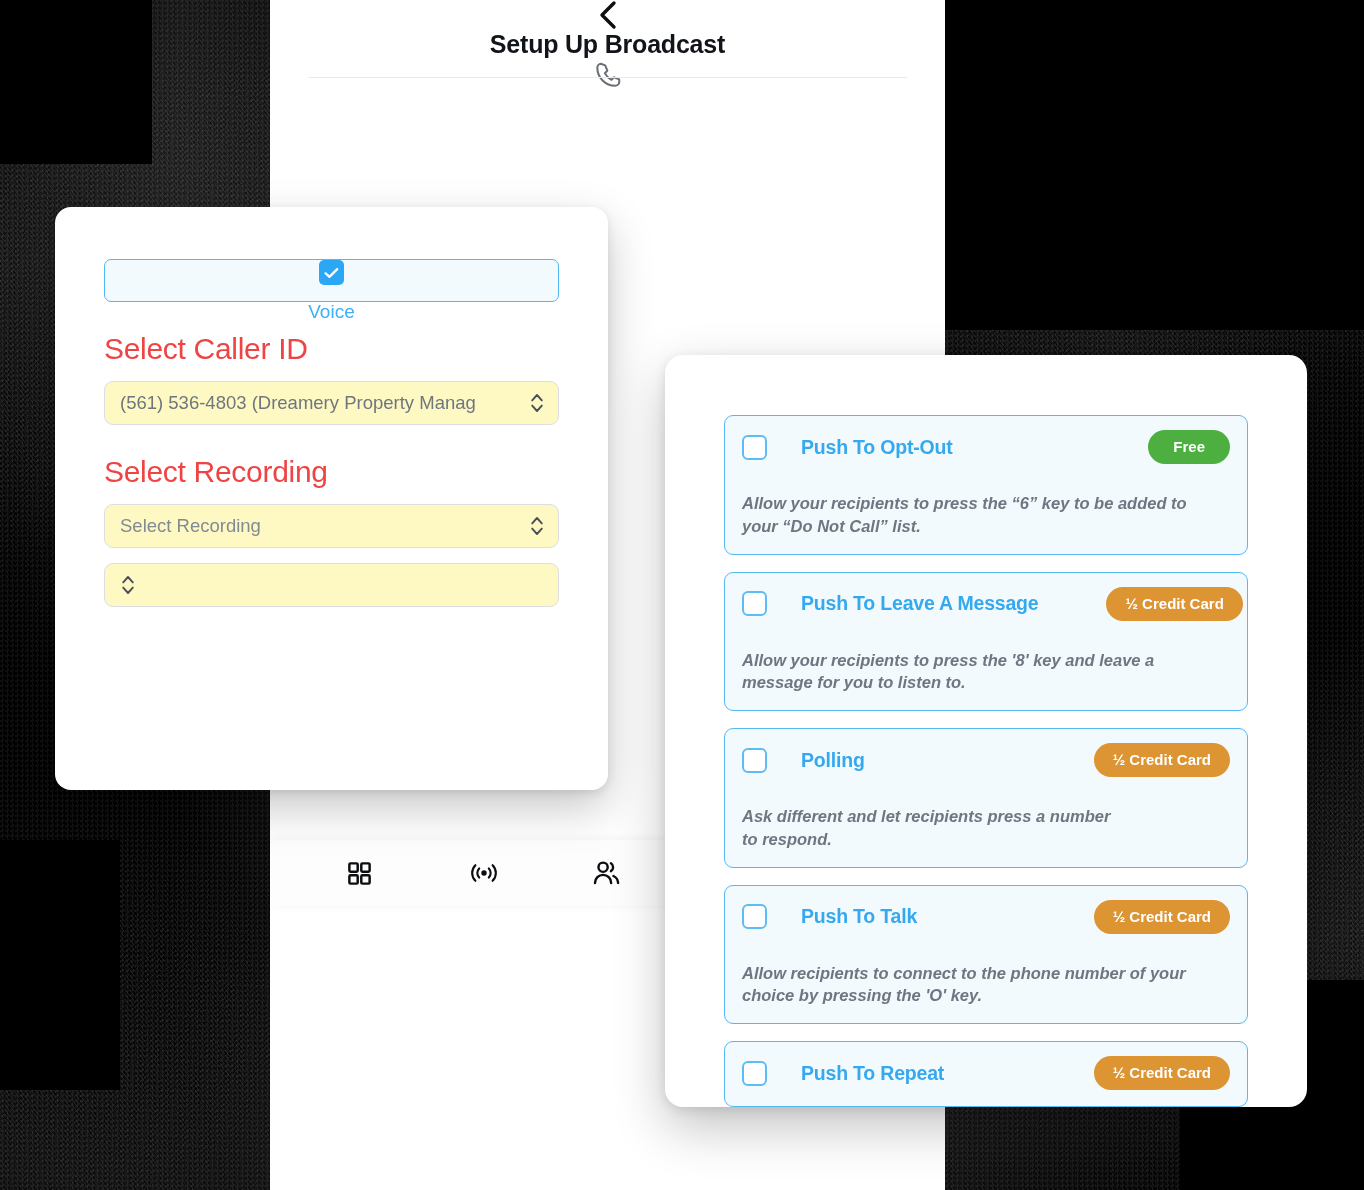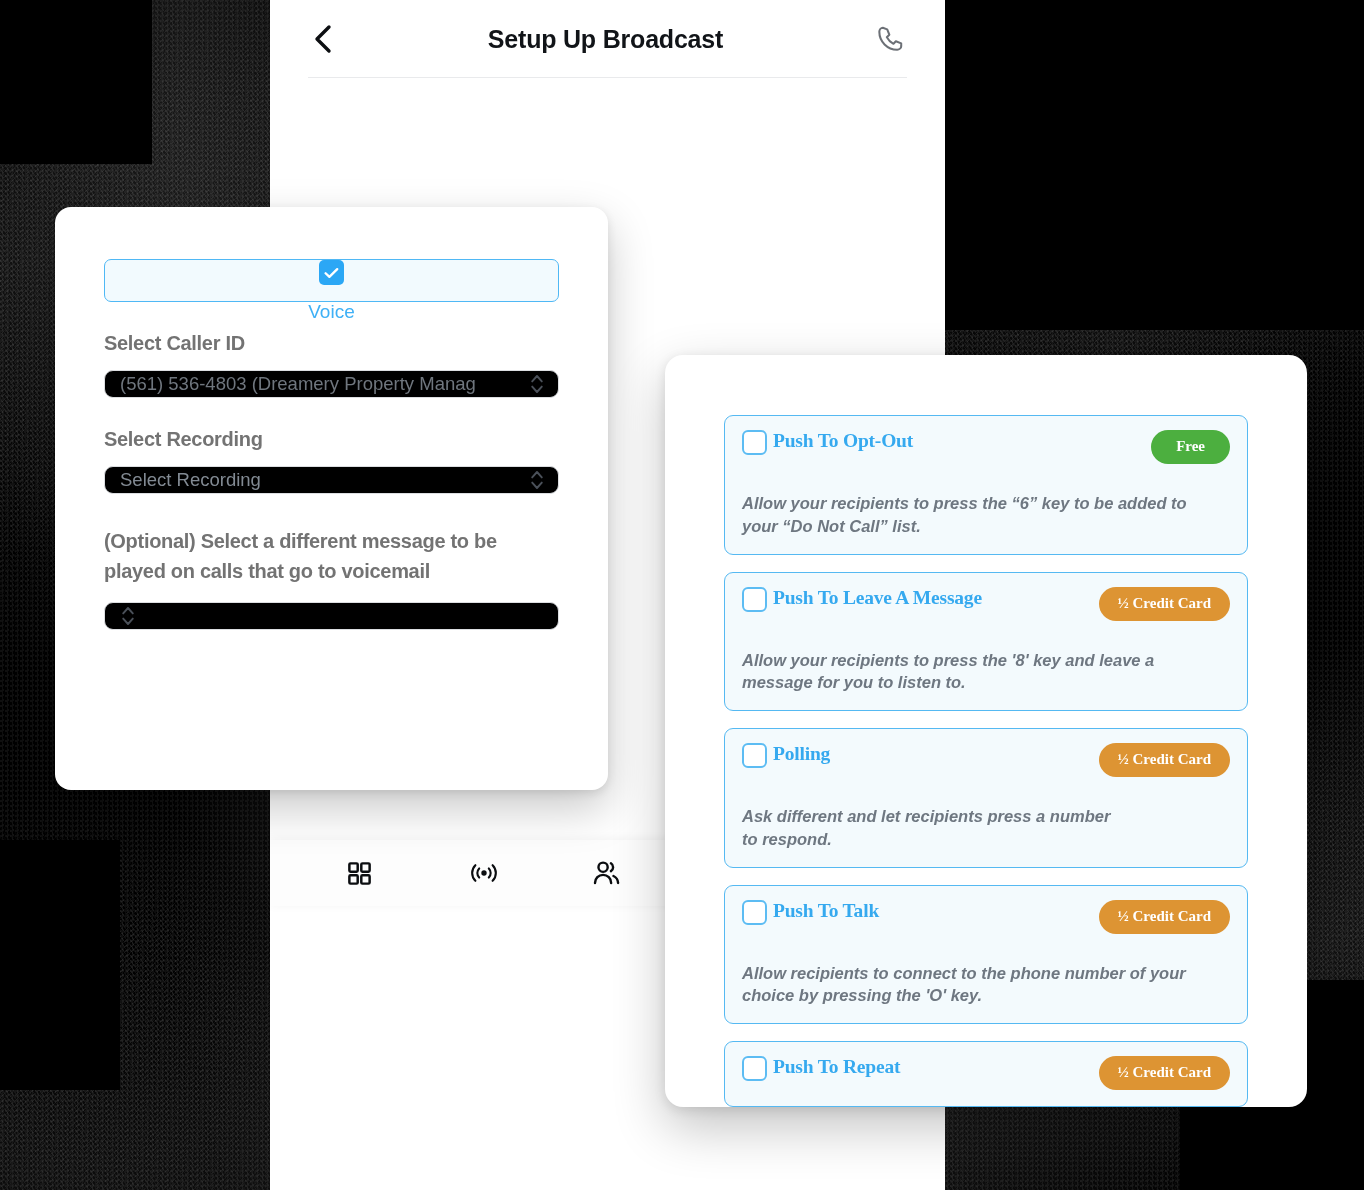--- a/index.html
+++ b/index.html
@@ -73,20 +73,21 @@
     width: 675px;
     height: 1190px;
     background: #ffffff;
   }
   .app-header {
     position: relative;
     height: 78px;
     display: flex;
     align-items: center;
     padding: 0 38px;
+    flex-direction: column;
   }
   .back-chevron {
     width: 30px; height: 30px;
     display: flex; align-items: center; justify-content: center;
     cursor: pointer;
   }
   .header-title {
     flex: 1;
     text-align: center;
     font-size: 25px;
@@ -153,35 +154,35 @@
     display: flex; align-items: center; justify-content: center;
     flex: none;
   }
   .voice-label {
     font-size: 19px;
     color: #3eb0f6;
   }
 
   .field-label {
     margin-top: 30px;
-    font-size: 20px;
-    font-weight: 700;
-    color: #737373;
+    font-size: 30px;
+    font-weight: 400;
+    color: #ef4444;
     letter-spacing: -0.3px;
   }
   .field-label.multiline {
     line-height: 1.52;
     margin-top: 32px;
   }
   .select-box {
     margin-top: 15px;
-    height: 28px;
+    height: 44px;
     border: 1px solid #dcdee1;
     border-radius: 9px;
-    background: #000000;
+    background: #fef9c3;
     display: flex;
     align-items: center;
     padding: 0 13px 0 15px;
     cursor: pointer;
   }
   .select-value {
     flex: 1;
     font-size: 18.5px;
     color: #828a93;
     white-space: nowrap;
@@ -205,23 +206,22 @@
   .feature-card {
     border: 1px solid #55b9f2;
     border-radius: 9px;
     background: #f3fafd;
     padding: 14px 17px 16px 17px;
     margin-bottom: 17px;
     cursor: pointer;
   }
   .feature-head {
     display: flex;
-    align-items: flex-start;
-    gap: 6px;
-    font-family: Liberation Serif, serif;
+    align-items: center;
+    gap: 34px;
   }
   .cb-empty {
     width: 25px; height: 25px;
     border: 2px solid #5cbcf3;
     border-radius: 6px;
     background: #ffffff;
     flex: none;
   }
   .feature-title {
     font-size: 19.5px;
@@ -345,21 +345,20 @@
 
     <div class="field-label">Select Recording</div>
     <div class="select-box">
       <span class="select-value">Select Recording</span>
       <svg class="stepper-icon" viewBox="0 0 16 26">
         <path d="M3.2 10.4 L8 5 L12.8 10.4" fill="none" stroke="#4a5059" stroke-width="1.9" stroke-linecap="round" stroke-linejoin="round"></path>
         <path d="M3.2 15.6 L8 21 L12.8 15.6" fill="none" stroke="#4a5059" stroke-width="1.9" stroke-linecap="round" stroke-linejoin="round"></path>
       </svg>
     </div>
 
-    <div class="field-label multiline">(Optional) Select a different  message to be played on calls that go to voicemail</div>
     <div class="select-box">
       <svg class="stepper-icon" viewBox="0 0 16 26">
         <path d="M3.2 10.4 L8 5 L12.8 10.4" fill="none" stroke="#4a5059" stroke-width="1.9" stroke-linecap="round" stroke-linejoin="round"></path>
         <path d="M3.2 15.6 L8 21 L12.8 15.6" fill="none" stroke="#4a5059" stroke-width="1.9" stroke-linecap="round" stroke-linejoin="round"></path>
       </svg>
     </div>
   </div>
 
   <div id="features-panel">
     <div id="feature-list">

